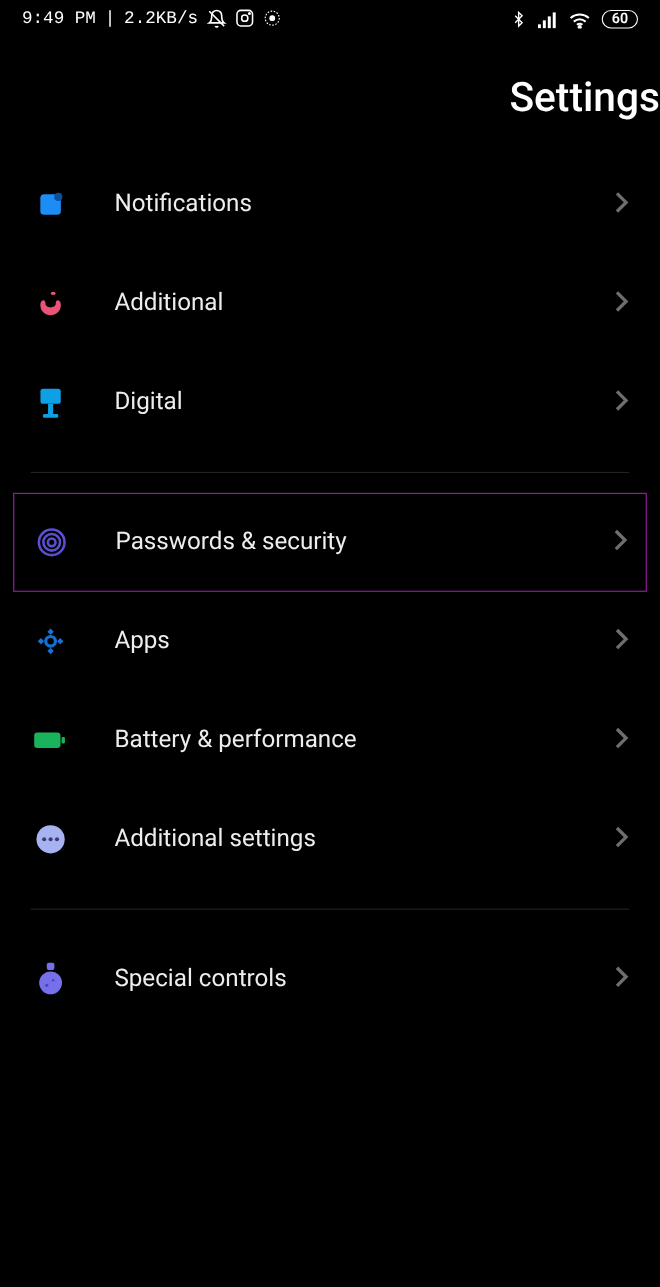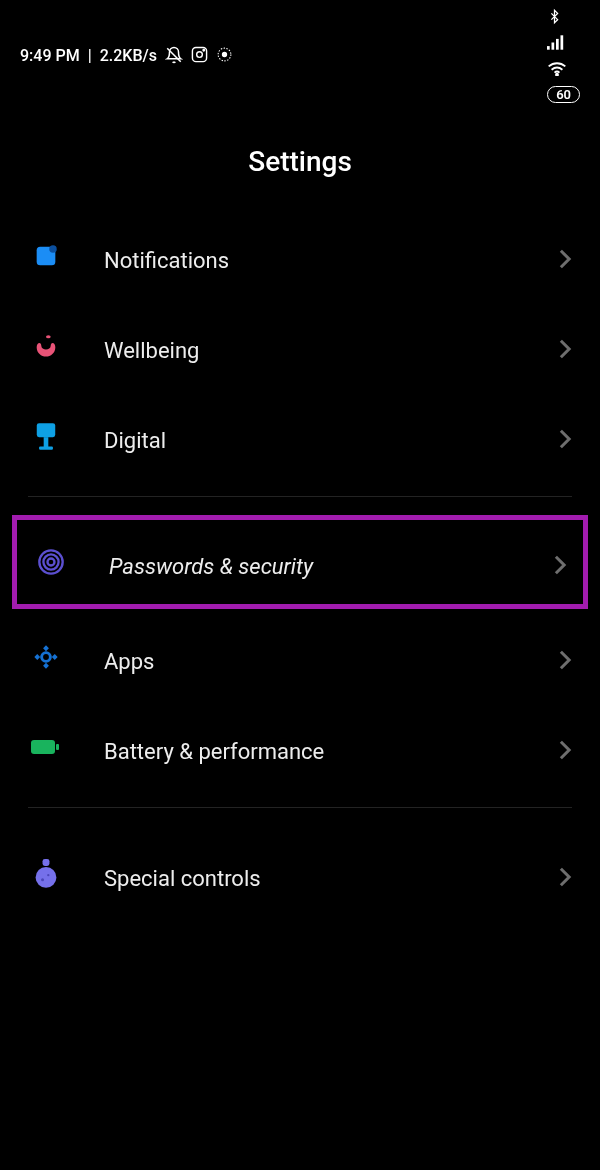--- a/index.html
+++ b/index.html
@@ -12,48 +12,47 @@
       overflow: hidden;
     }
     .status-bar {
       display: flex;
       justify-content: space-between;
       align-items: center;
       padding: 8px 20px 4px 20px;
       font-size: 16px;
       font-weight: 500;
     }
-    .status-left { display: flex; align-items: flex-start; gap: 8px; }
-    .status-right { display: flex; align-items: flex-start; gap: 10px; flex-direction: column; }
+    .status-left { display: flex; align-items: flex-start; gap: 8px; font-family: Liberation Mono, monospace; }
+    .status-right { display: flex; align-items: flex-end; gap: 10px; }
     .battery-pill {
       border: 1.5px solid #fff;
       border-radius: 10px;
       padding: 0px 8px;
       font-size: 13px;
       font-weight: 600;
     }
     .page-title {
-      text-align: center;
-      font-size: 28px;
+      text-align: right;
+      font-size: 37px;
       font-weight: 500;
       padding: 38px 0 30px 0;
     }
     .list { padding: 0 0; }
     .row {
       display: flex;
-      align-items: flex-end;
+      align-items: center;
       padding: 24px 28px 24px 28px;
       cursor: pointer;
       min-height: 90px;
     }
     .row.highlighted {
-      border: 5px solid #a21caf;
+      border: 1px solid #a21caf;
       margin: 0 12px;
       padding: 24px 16px 24px 16px;
-      font-style: italic;
     }
     .icon-slot {
       width: 36px;
       height: 36px;
       display: flex;
       align-items: center;
       justify-content: center;
       flex-shrink: 0;
     }
     .label {
@@ -149,21 +148,21 @@
   </div>
 
 
   <div class="row">
     <span class="icon-slot">
       <svg width="28" height="28" viewBox="0 0 24 24" fill="#e85377">
           <path d="M12 21c-4 0-8-3-8-8 0-4 4-5 4-1 0 2 2 3 4 3s4-1 4-3c0-4 4-3 4 1 0 5-4 8-8 8z"></path>
           <ellipse cx="14" cy="4" rx="2" ry="1.3" fill="#e85377"></ellipse>
         </svg>
     </span>
-    <span class="label">Wellbeing</span>
+    <span class="label">Additional</span>
     <span class="chevron">
       <svg width="14" height="22" viewBox="0 0 10 16" fill="none" stroke="#6e6e6e" stroke-width="2.2">
           <path d="M2 2l6 6-6 6"></path>
         </svg>
     </span>
   </div>
 
   <div class="row">
     <span class="icon-slot">
       <svg width="28" height="30" viewBox="0 0 24 26" fill="#0ea0e4">
@@ -221,20 +220,36 @@
         </svg>
     </span>
     <span class="label">Battery &amp; performance</span>
     <span class="chevron">
       <svg width="14" height="22" viewBox="0 0 10 16" fill="none" stroke="#6e6e6e" stroke-width="2.2">
           <path d="M2 2l6 6-6 6"></path>
         </svg>
     </span>
   </div>
 
+  <div class="row">
+    <span class="icon-slot">
+      <svg width="28" height="28" viewBox="0 0 24 24" fill="#a7b2f0">
+          <circle cx="12" cy="12" r="11"></circle>
+          <circle cx="7" cy="12" r="1.6" fill="#3c3c70"></circle>
+          <circle cx="12" cy="12" r="1.6" fill="#3c3c70"></circle>
+          <circle cx="17" cy="12" r="1.6" fill="#3c3c70"></circle>
+        </svg>
+    </span>
+    <span class="label">Additional settings</span>
+    <span class="chevron">
+      <svg width="14" height="22" viewBox="0 0 10 16" fill="none" stroke="#6e6e6e" stroke-width="2.2">
+          <path d="M2 2l6 6-6 6"></path>
+        </svg>
+    </span>
+  </div>
 
   <div class="divider"></div>
 
 
   <div class="row">
     <span class="icon-slot">
       <svg width="28" height="30" viewBox="0 0 24 26" fill="#7570ea">
           <rect x="9" y="0" width="6" height="6" rx="2"></rect>
           <circle cx="12" cy="16" r="9"></circle>
           <circle cx="9" cy="18" r="1.3" fill="#4b46b8"></circle>

